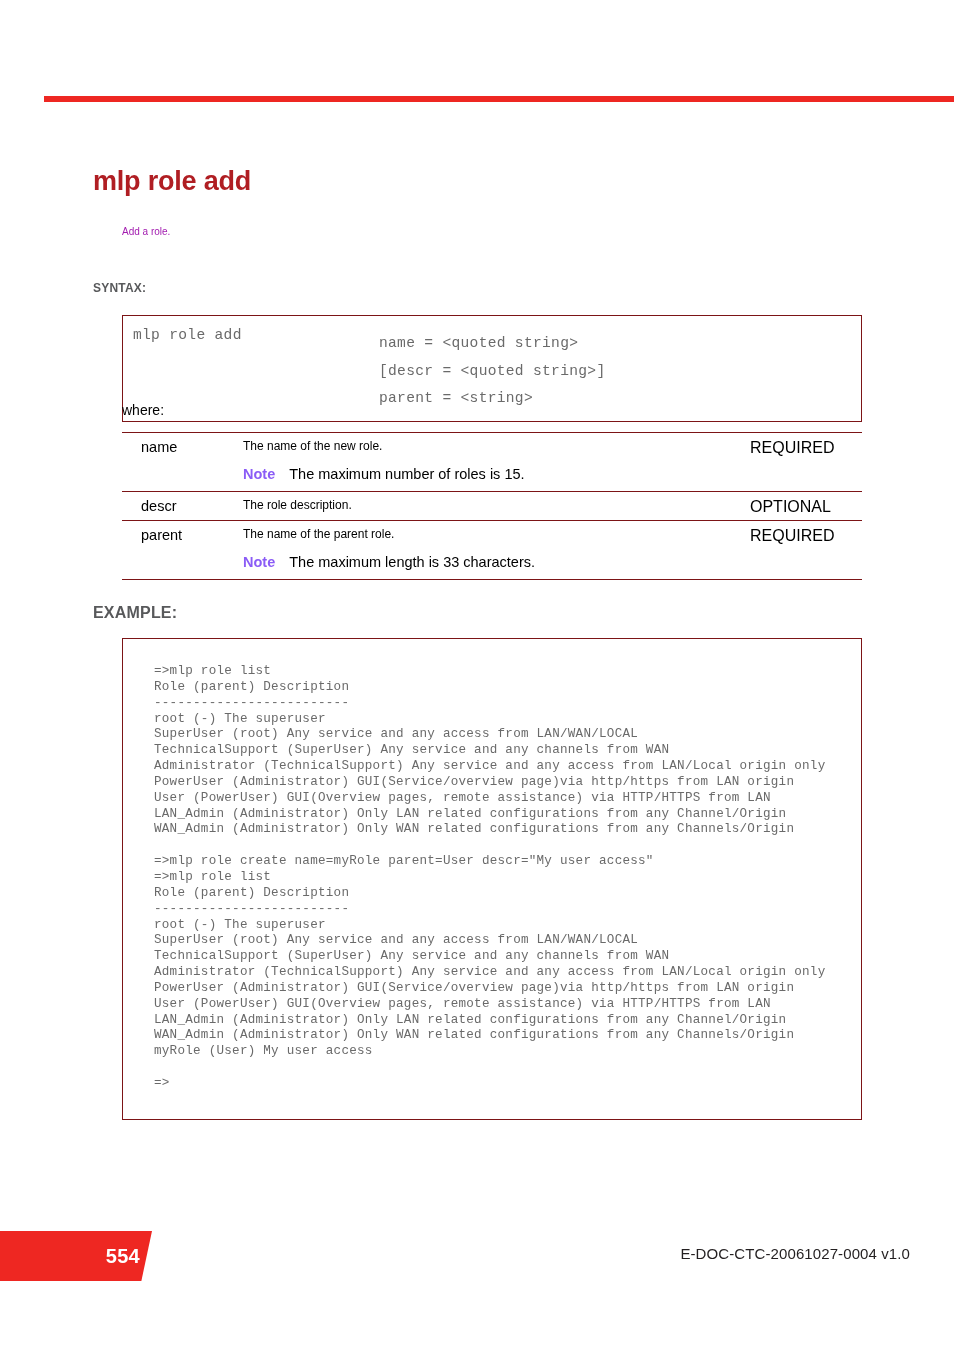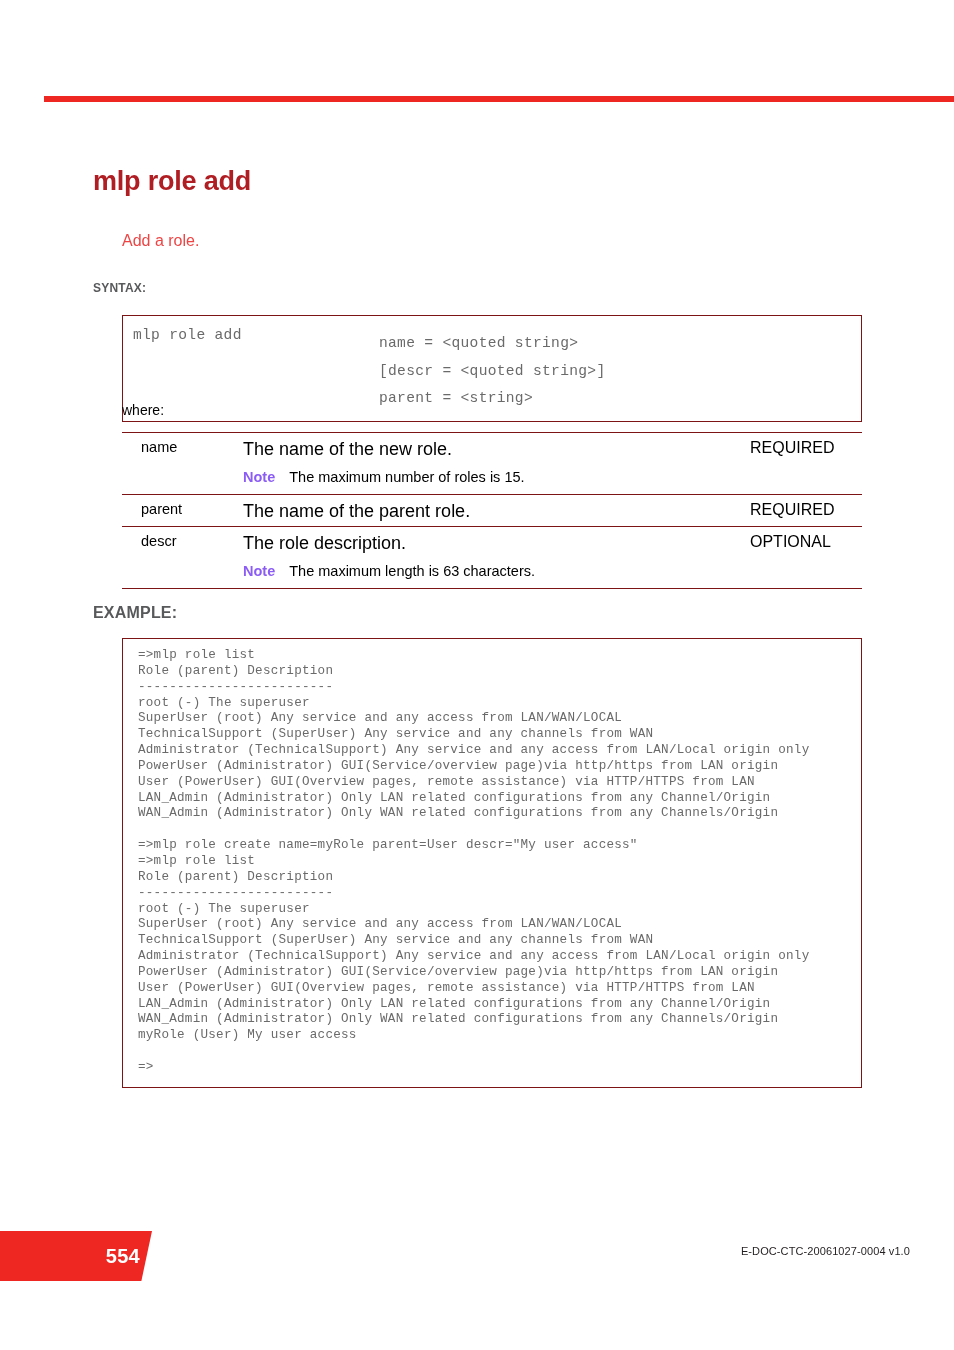--- a/index.html
+++ b/index.html
@@ -58,22 +58,22 @@
     font-size: 27px;
     font-weight: bold;
     color: #b01e23;
     letter-spacing: -0.2px;
   }
 
   .intro-text {
     position: absolute;
     left: 122px;
     top: 112px;
-    font-size: 16px;
-    color: #ef4444;
+    font-size: 10px;
+    color: #a21caf;
   }
 
   .label-syntax {
     position: absolute;
     left: 93px;
     top: 177px;
     font-size: 12px;
     font-weight: bold;
     color: #58595b;
     letter-spacing: 0.2px;
@@ -143,21 +143,21 @@
     padding: 0;
   }
   .cell-term {
     width: 102px;
     padding: 6px 0 4px 19px !important;
     font-size: 14.5px;
     white-space: nowrap;
   }
   .cell-desc {
     padding: 6px 0 4px 0 !important;
-    font-size: 18px;
+    font-size: 12px;
   }
   .cell-req {
     width: 112px;
     padding: 6px 0 4px 0 !important;
     font-size: 16px;
     white-space: nowrap;
   }
   .note-line {
     padding: 5px 0 9px 0;
     font-size: 14.5px;
@@ -186,21 +186,21 @@
     padding: 9px 0 11px 0;
   }
   .example-code {
     font-family: "Liberation Mono", monospace;
     font-size: 12.6px;
     line-height: 15.85px;
     color: #6a6a6a;
     letter-spacing: 0.25px;
     white-space: pre;
     padding-left: 15px;
-    margin: 0;
+    margin: 16px;
   }
 
   
   .footer {
     position: absolute;
     left: 0;
     top: 1231px;
     width: 954px;
     height: 60px;
   }
@@ -223,21 +223,21 @@
     text-align: right;
     color: #ffffff;
     font-size: 20px;
     font-weight: bold;
     letter-spacing: 0.3px;
   }
   .doc-ref {
     position: absolute;
     right: 44px;
     top: 14px;
-    font-size: 11px;
+    font-size: 15px;
     color: #231f20;
     letter-spacing: 0.1px;
     white-space: nowrap;
   }
 </style>
 </head>
 <body>
 
 <div class="page-header">
   <div class="header-rule"></div>
@@ -278,35 +278,35 @@
       <tr>
         <td></td>
         <td colspan="2">
           <div class="note-line">
             <span class="note-kw">Note</span><span>The maximum number of roles is 15.</span>
           </div>
         </td>
       </tr>
 
       <tr class="row-line">
+        <td class="cell-term">descr</td>
+        <td class="cell-desc">The role description.</td>
+        <td class="cell-req">OPTIONAL</td>
+      </tr>
+
+      <tr class="row-line">
         <td class="cell-term">parent</td>
         <td class="cell-desc">The name of the parent role.</td>
         <td class="cell-req">REQUIRED</td>
-      </tr>
-
-      <tr class="row-line">
-        <td class="cell-term">descr</td>
-        <td class="cell-desc">The role description.</td>
-        <td class="cell-req">OPTIONAL</td>
       </tr>
       <tr>
         <td></td>
         <td colspan="2">
           <div class="note-line">
-            <span class="note-kw">Note</span><span>The maximum length is 63 characters.</span>
+            <span class="note-kw">Note</span><span>The maximum length is 33 characters.</span>
           </div>
         </td>
       </tr>
       <tr>
         <td class="tbl-bottom" colspan="3"></td>
       </tr>
     </tbody>
   </table>
 
   <div class="label-example">EXAMPLE:</div>

